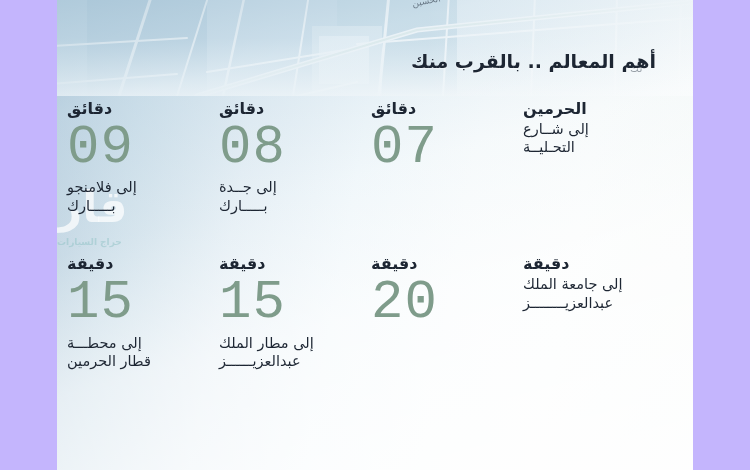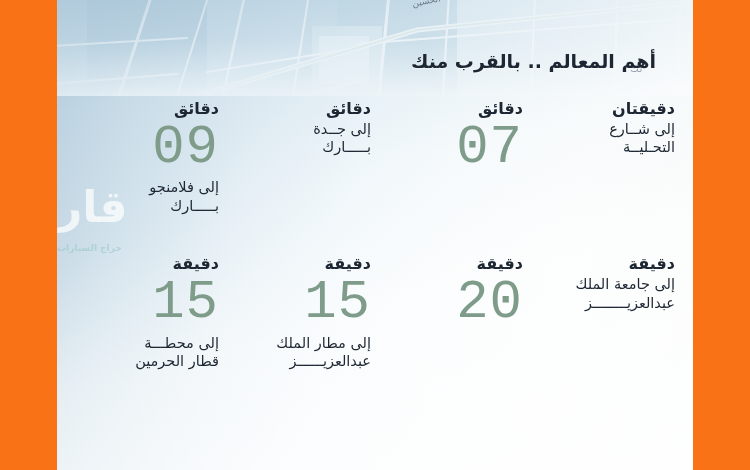--- a/index.html
+++ b/index.html
@@ -13,21 +13,21 @@
     height: 470px;
     overflow: hidden;
     font-family: "DejaVu Sans", "Liberation Sans", sans-serif;
   }
 
   
   .screen {
     position: relative;
     width: 750px;
     height: 470px;
-    background: #f97316;
+    background: #c4b5fd;
   }
 
   
   .poster {
     position: absolute;
     left: 57px;
     top: 0;
     width: 636px;
     height: 470px;
     overflow: hidden;
@@ -132,21 +132,21 @@
   }
   .row {
     display: flex;
     flex-direction: row;      
     justify-content: flex-start;
     padding: 0 18px 0 10px;
   }
   .cell {
     width: 152px;
     flex: 0 0 152px;
-    text-align: right;
+    text-align: left;
     direction: rtl;
   }
 
   .unit {
     font-size: 16px;
     font-weight: 700;
     color: #1d2633;
     line-height: 1.1;
     margin-bottom: 2px;
     white-space: nowrap;
@@ -181,21 +181,21 @@
   }
   .watermark-mark {
     font-size: 44px;
     font-weight: 700;
     color: rgba(255,255,255,0.72);
     line-height: 1;
     direction: rtl;
     letter-spacing: -1px;
   }
   .watermark-sub {
-    margin-top: 14px;
+    margin-top: 8px;
     font-size: 9px;
     font-weight: 700;
     color: rgba(150,196,200,0.55);
     direction: rtl;
     white-space: nowrap;
   }
 </style>
 </head>
 <body>
 
@@ -246,30 +246,31 @@
 
     <div class="watermark">
       <div class="watermark-mark">قار</div>
       <div class="watermark-sub">حراج السيارات</div>
     </div>
 
     <div class="grid">
 
       <div class="row">
         <div class="cell">
-          <div class="unit">دقيقتان</div>
+          <div class="unit">الحرمين</div>
           <div class="dest">إلى شــارع
 التحـليــة</div>
         </div>
         <div class="cell">
           <div class="unit">دقائق</div>
           <div class="num">07</div>
         </div>
         <div class="cell">
           <div class="unit">دقائق</div>
+          <div class="num">08</div>
           <div class="dest">إلى جــدة
 بـــــارك</div>
         </div>
         <div class="cell">
           <div class="unit">دقائق</div>
           <div class="num">09</div>
           <div class="dest">إلى فلامنجو
 بـــــارك</div>
         </div>
       </div>

